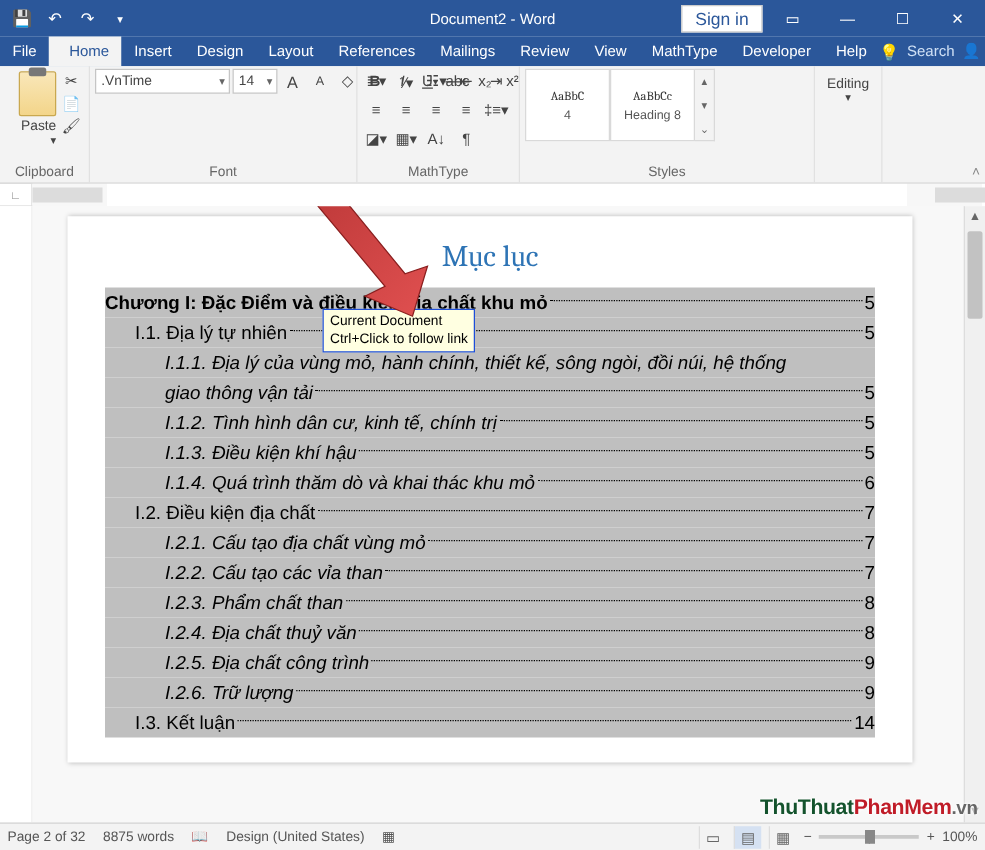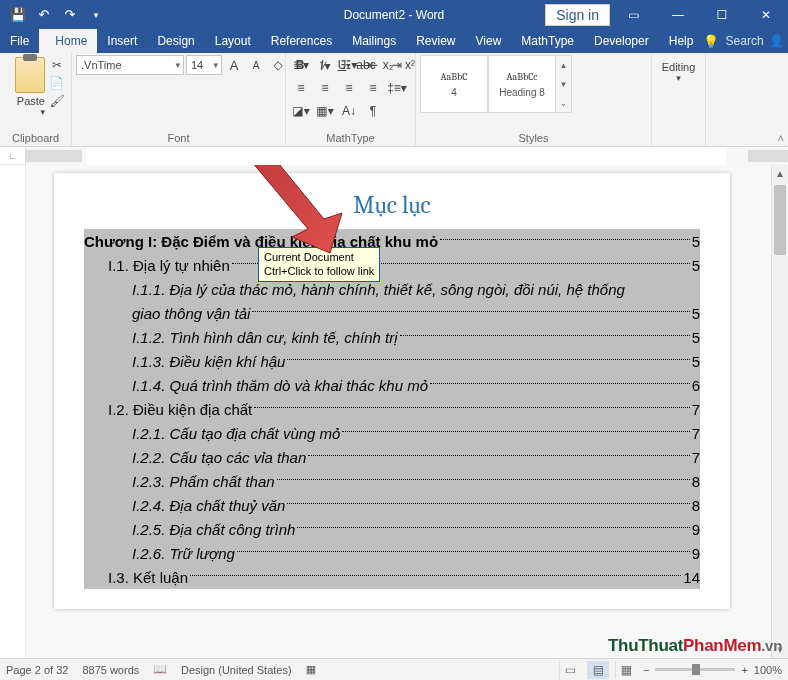--- a/index.html
+++ b/index.html
@@ -271,21 +271,21 @@
             <span class="toc-text" style="font-weight: bold;">Chương I: Đặc Điểm và điều kiện địa chất khu mỏ</span>
             <span class="toc-dots"></span>
             <span class="toc-page">5</span>
           </div>
           <div class="toc-line sel ind1">
             <span class="toc-text">I.1. Địa lý tự nhiên</span>
             <span class="toc-dots"></span>
             <span class="toc-page">5</span>
           </div>
           <div class="toc-line sel ind2">
-            <span class="toc-text italic">I.1.1. Địa lý của thác mỏ, hành chính, thiết kế, sông ngòi, đồi núi, hệ thống</span>
+            <span class="toc-text italic">I.1.1. Địa lý của vùng mỏ, hành chính, thiết kế, sông ngòi, đồi núi, hệ thống</span>
           </div>
           <div class="toc-line sel ind2">
             <span class="toc-text italic">giao thông vận tải</span>
             <span class="toc-dots"></span>
             <span class="toc-page">5</span>
           </div>
           <div class="toc-line sel ind2">
             <span class="toc-text italic">I.1.2.  Tình hình dân cư, kinh tế, chính trị</span>
             <span class="toc-dots"></span>
             <span class="toc-page">5</span>

